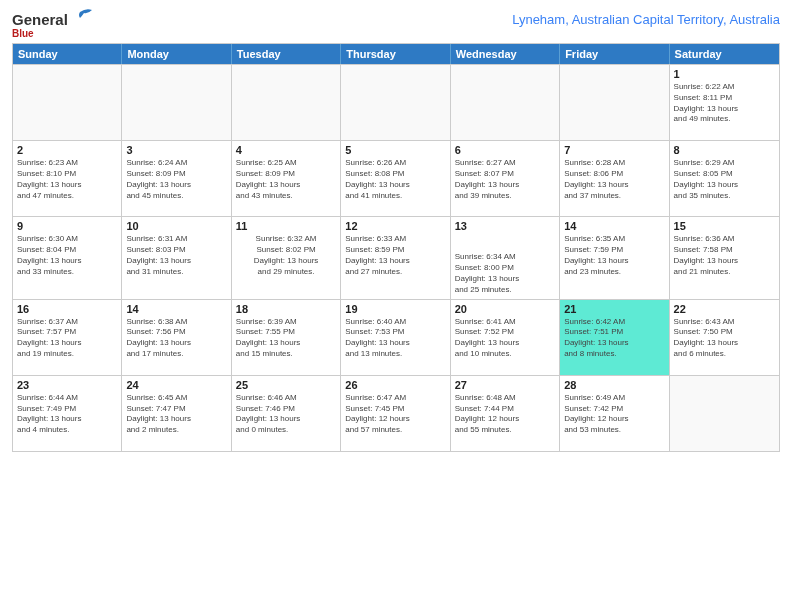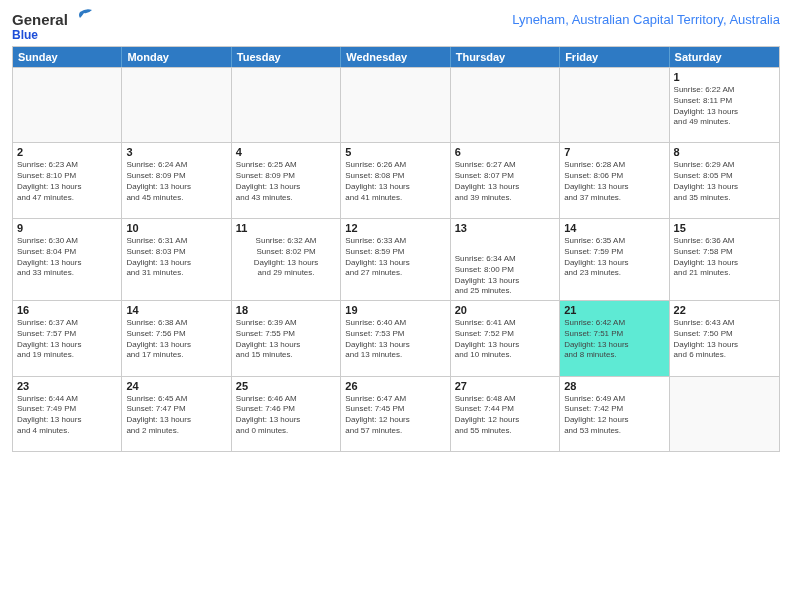--- a/index.html
+++ b/index.html
@@ -27,23 +27,23 @@
       display: flex;
       flex-direction: column;
       align-items: flex-start;
     }
     .logo-general {
       font-size: 15px;
       font-weight: bold;
       color: #333;
     }
     .logo-blue {
-      font-size: 12px;
-      font-weight: bold;
-      color: #1d4ed8;
+      font-size: 10px;
+      font-weight: bold;
+      color: #b91c1c;
     }
     .logo-row {
       display: flex;
       align-items: center;
       gap: 2px;
     }
     .title-block {
       text-align: right;
     }
     .calendar-title {
@@ -130,22 +130,22 @@
     <div class="title-block">
       <div class="calendar-subtitle">Lyneham, Australian Capital Territory, Australia</div>
     </div>
   </div>
 
   <div class="calendar">
     <div class="cal-header">
       <div class="cal-header-cell">Sunday</div>
       <div class="cal-header-cell">Monday</div>
       <div class="cal-header-cell">Tuesday</div>
+      <div class="cal-header-cell">Thursday</div>
       <div class="cal-header-cell">Wednesday</div>
-      <div class="cal-header-cell">Thursday</div>
       <div class="cal-header-cell">Friday</div>
       <div class="cal-header-cell">Saturday</div>
     </div>
     <div class="cal-body" id="cal-body">
     <div class="cal-row">
           <div class="cal-cell empty"></div>
           <div class="cal-cell empty"></div>
           <div class="cal-cell empty"></div>
           <div class="cal-cell empty"></div>
           <div class="cal-cell empty"></div>

